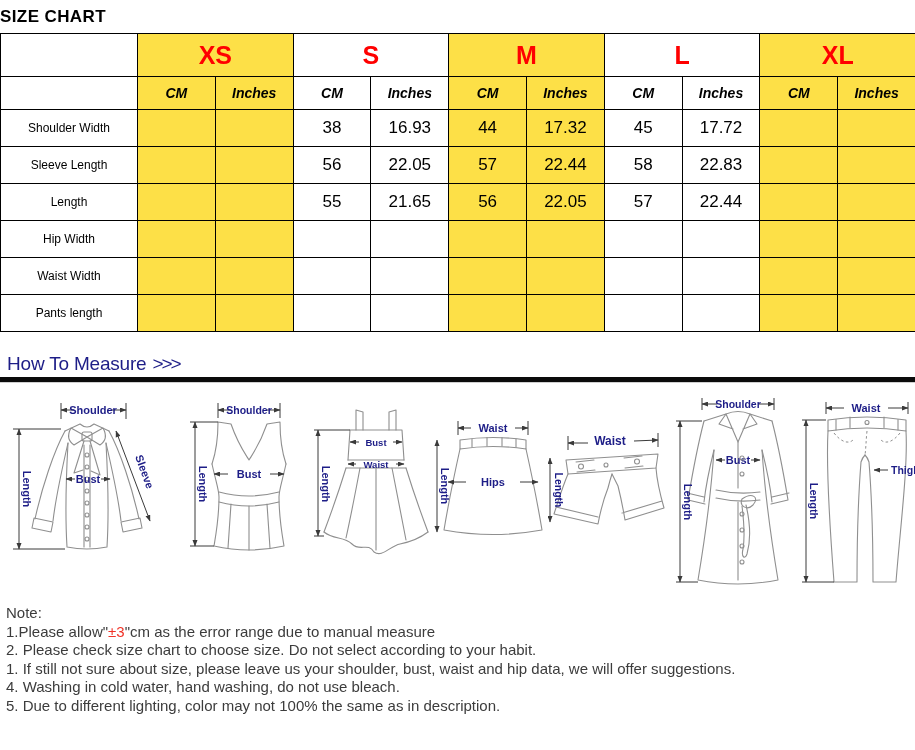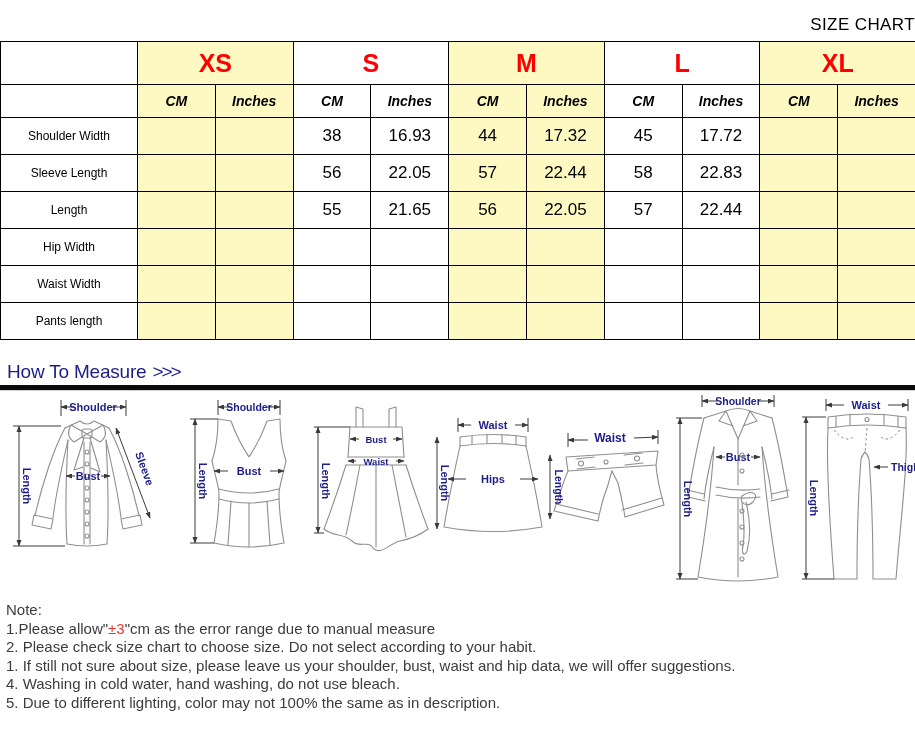--- a/index.html
+++ b/index.html
@@ -1,28 +1,28 @@
 <!DOCTYPE html>
 <html><head>
 <meta charset="utf-8">
 <style>
   html,body{margin:0;padding:0;background:#fff;}
   body{width:915px;height:750px;font-family:"Liberation Sans",sans-serif;color:#000;position:relative;overflow:hidden;}
-  .title{ text-align:right;font-size:17px;font-weight:normal;letter-spacing:.4px;padding:15px 0 6px; }
+  .title{ text-align:left;font-size:17px;font-weight:bold;letter-spacing:.4px;padding:7px 0 6px; }
   table.size{ border-collapse:collapse;table-layout:fixed;width:915px; }
   table.size td{ border:1px solid #000;text-align:center;vertical-align:middle;padding:0;overflow:hidden; }
   td.szh{ font-size:25px;font-weight:bold;color:#ff0000;height:42px; }
   td.unit{ font-size:14px;font-weight:bold;height:32px;font-style:italic; }
   td.rlab{ font-size:12px;height:36px; }
   td.val{ font-size:17px; }
-  .shade{ background:#fef9c3; }
+  .shade{ background:#fde047; }
   .htm-head{ margin:21px 0 2px 7px;font-size:19px;font-weight:normal;color:#1d1d87;letter-spacing:-0.2px; }
   .htm-head .chev{ margin-left:6px;letter-spacing:-2px; }
   .rule{ height:5px;background:#0b0b0b;border-bottom:1px solid #cfcfcf; }
-  .figs{ position:relative;height:203px; }
+  .figs{ position:relative;height:203px;margin-top:11px; }
   .fig{ position:absolute; }
   .o{ fill:none;stroke:#8f8f8f;stroke-width:1.1;stroke-linejoin:round;stroke-linecap:round; }
   .d{ fill:none;stroke:#3a3a3a;stroke-width:1; }
   .dd{ fill:none;stroke:#8f8f8f;stroke-width:1;stroke-dasharray:2.5 2.5; }
   .t{ fill:#1d1d87;font-family:"Liberation Sans",sans-serif;font-size:11px;font-weight:bold;text-anchor:middle; }
   .t9{ font-size:9.5px; } .t10{ font-size:10.5px; }
   .ts{ text-anchor:start; }
   .notes{ margin:7px 0 0 6px;font-size:15px;line-height:18.6px;color:#3c3c3c; }
   .notes .red{ color:#f03328; }
 </style>

